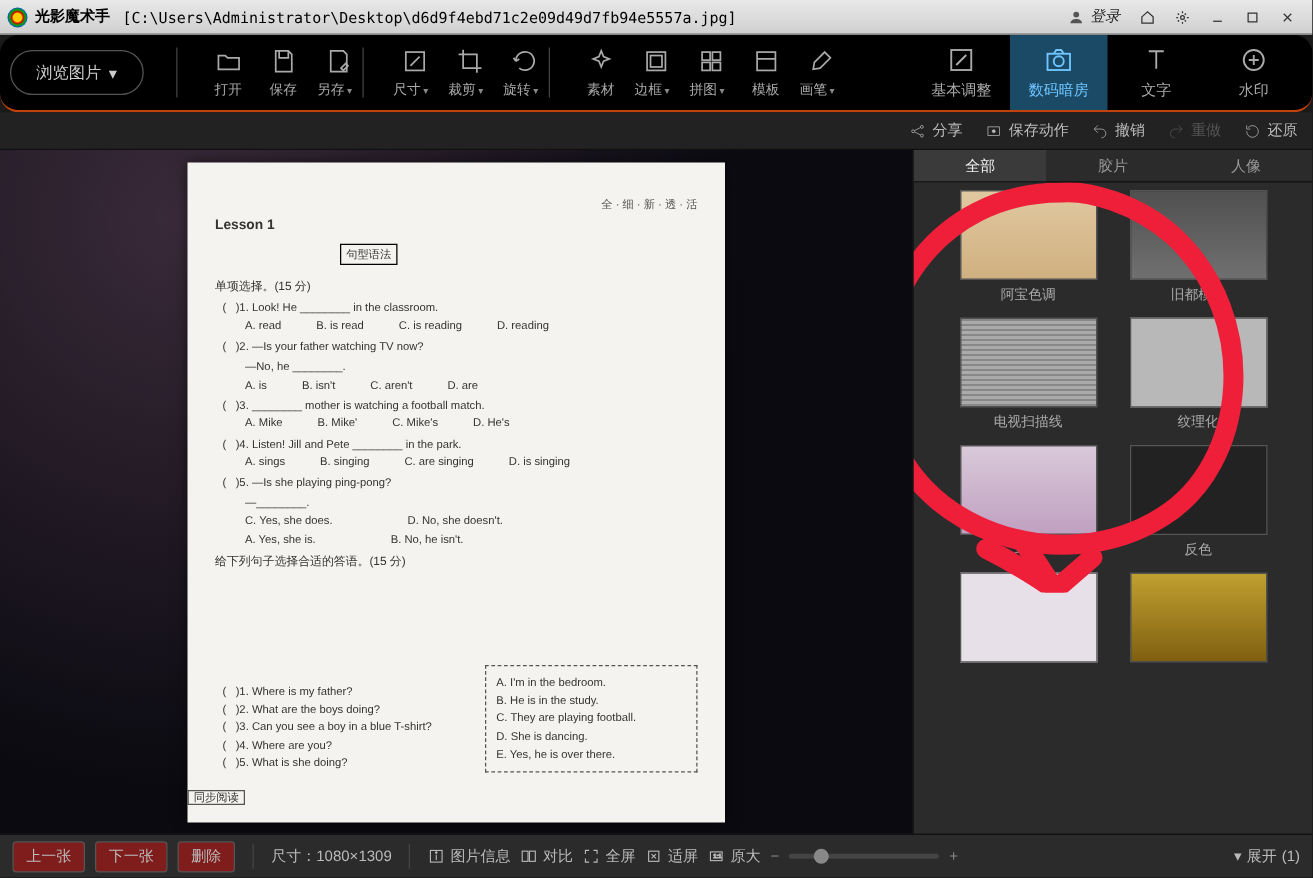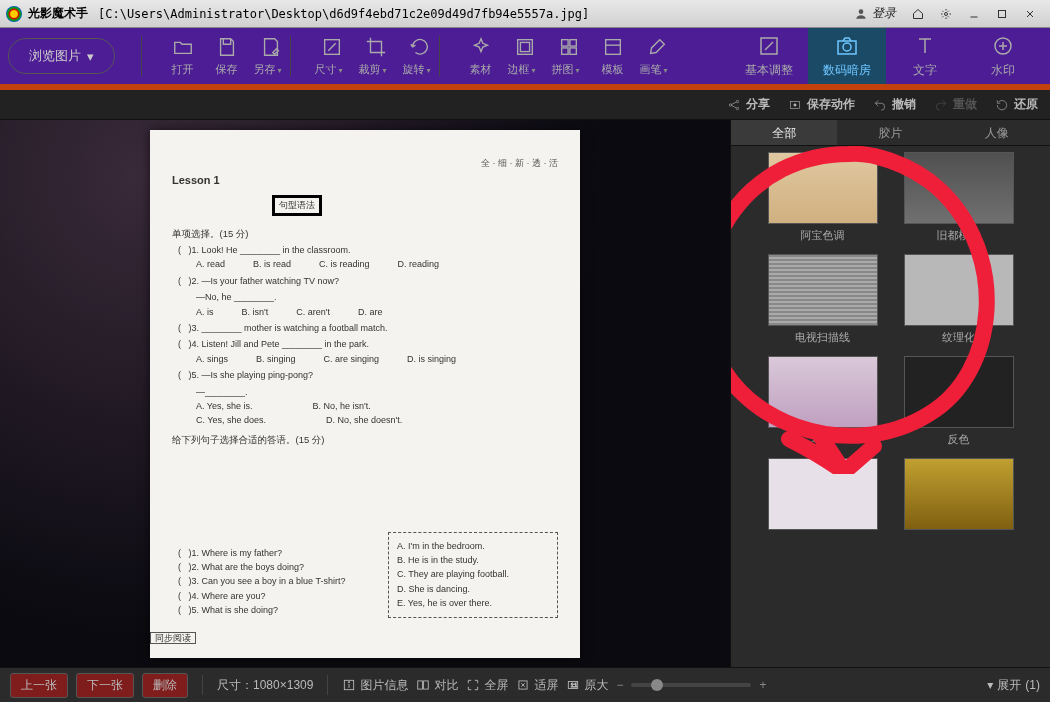--- a/index.html
+++ b/index.html
@@ -10,48 +10,48 @@
 .titlebar .logo { width: 16px; height: 16px; border-radius: 50%; background: radial-gradient(#ffcc00 30%, #d00 40%, #0a0 55%, #05c 70%); margin-right: 6px; }
 .titlebar .title { font-size: 12px; font-weight: bold; color: #000; }
 .titlebar .path { font-size: 12px; color: #000; margin-left: 10px; font-family: Consolas, monospace; }
 .titlebar .spacer { flex: 1; }
 .titlebar .login { display: flex; align-items: center; gap: 4px; padding: 2px 8px; font-size: 12px; color: #222; font-style: italic; }
 .titlebar .login svg { width: 14px; height: 14px; }
 .winbtn { width: 28px; height: 20px; display: flex; align-items: center; justify-content: center; color: #333; cursor: pointer; }
 .winbtn svg { width: 12px; height: 12px; }
 
 
-.maintoolbar { height: 62px; background: #4c1d95; display: flex; align-items: center; padding: 0 8px; border-bottom: 6px solid #c2410c; }
+.maintoolbar { height: 62px; background: #000000; display: flex; align-items: center; padding: 0 8px; border-bottom: 2px solid #c2410c; border-radius: 15px; }
 .browse-btn { border: 1px solid #555; border-radius: 18px; padding: 8px 20px; color: #ccc; font-size: 13px; margin-right: 18px; display: flex; align-items: center; gap: 6px; cursor: pointer; }
 .tool-group { display: flex; align-items: flex-end; }
 .tool-item { display: flex; flex-direction: column; align-items: flex-end; justify-content: center; width: 44px; height: 56px; color: #aaa; font-size: 11px; cursor: pointer; gap: 4px; }
 .tool-item svg { width: 22px; height: 22px; fill: none; stroke: #aaa; stroke-width: 1.5; }
 .tool-item .caret { font-size: 8px; color: #888; margin-left: 2px; }
 .tb-sep { width: 1px; height: 40px; background: #444; margin: 0 8px; }
 
 
 .right-tabs { display: flex; margin-left: auto; height: 100%; }
 .rtab { width: 78px; display: flex; flex-direction: column; align-items: center; justify-content: center; color: #aaa; font-size: 12px; gap: 4px; cursor: pointer; }
 .rtab.active { background: #1a4a66; color: #6fc6ff; }
 .rtab svg { width: 24px; height: 24px; fill: none; stroke: currentColor; stroke-width: 1.5; }
 
 
-.actionbar { height: 30px; background: #222; display: flex; align-items: center; padding: 0 12px; gap: 18px; border-bottom: 1px solid #111; font-weight: bold; }
+.actionbar { height: 30px; background: #222; display: flex; align-items: center; padding: 0 12px; gap: 18px; border-bottom: 1px solid #111; }
 .actionbar .left-space { flex: 1; }
 .act { display: flex; align-items: center; gap: 5px; color: #bbb; font-size: 12px; cursor: pointer; }
 .act.dim { color: #555; }
 .act svg { width: 14px; height: 14px; }
 
 
 .workspace { position: absolute; top: 120px; bottom: 35px; left: 0; right: 0; display: flex; }
 .canvas-area { flex: 1; background: radial-gradient(circle at 20% 10%, #3a2a3a, #0a0a10 60%); display: flex; align-items: center; justify-content: center; position: relative; overflow: hidden; }
 .docpage { width: 430px; height: 528px; background: #f4f3ef; box-shadow: 0 0 10px rgba(0,0,0,.6); padding: 26px 22px 14px; font-family: Georgia, "Times New Roman", serif; color: #333; font-size: 9px; position: relative; line-height: 1.6; }
 .docpage .hdr { display:flex; justify-content:space-between; font-size:9px; color:#555;}
 .docpage .lesson { font-weight:bold; font-size:11px; margin-top:2px; }
-.docpage .boxlabel{ display:inline-block; border:3px solid #000000; padding:0 4px; font-size:9px; margin:6px 0 6px 100px;}
+.docpage .boxlabel{ display:inline-block; border:1px solid #000000; padding:0 4px; font-size:9px; margin:6px 0 6px 100px;}
 .docpage .sec { font-size:9.5px; margin:4px 0 2px; }
 .docpage .q { margin:2px 0 0 6px; font-size:9px; }
 .docpage .opts { display:flex; gap:28px; margin-left:24px; font-size:9px; flex-wrap:wrap;}
 .docpage .ansbox { border:1px dashed #555; padding:6px 8px; font-size:9px; margin-top:6px; position:absolute; right:22px; bottom:40px; width:170px;}
 .docpage .qcol { position:absolute; left:28px; bottom:40px; width:200px; font-size:9px;}
 .docpage .foot { position:absolute; bottom:12px; left:0; right:0; font-size:9px;}
 .docpage .foot span{ border:1px solid #555; padding:0 4px;}
 
 
 .sidepanel { width: 320px; background: #2b2b2b; display: flex; flex-direction: column; border-left: 1px solid #111; }
@@ -309,36 +309,42 @@
         </div>
       <div class="q">( &nbsp;&nbsp;<span>)2. —Is your father watching TV now?</span></div>
       <div class="q" style="margin-left:24px">—No, he ________.</div>
       <div class="opts">
           <span>A. is</span>
           <span>B. isn't</span>
           <span>C. aren't</span>
           <span>D. are</span>
         </div>
       <div class="q">( &nbsp;&nbsp;<span>)3. ________ mother is watching a football match.</span></div>
+      <div class="opts">
+          <span>A. Mike</span>
+          <span>B. Mike'</span>
+          <span>C. Mike's</span>
+          <span>D. He's</span>
+        </div>
       <div class="q">( &nbsp;&nbsp;<span>)4. Listen! Jill and Pete ________ in the park.</span></div>
       <div class="opts">
           <span>A. sings</span>
           <span>B. singing</span>
           <span>C. are singing</span>
           <span>D. is singing</span>
         </div>
       <div class="q">( &nbsp;&nbsp;<span>)5. —Is she playing ping-pong?</span></div>
       <div class="q" style="margin-left:24px">—________.</div>
       <div class="opts" style="gap:60px">
+          <span>C. Yes, she does.</span>
+          <span>D. No, she doesn't.</span>
+        </div>
+      <div class="opts" style="gap:60px">
           <span>A. Yes, she is.</span>
           <span>B. No, he isn't.</span>
-        </div>
-      <div class="opts" style="gap:60px">
-          <span>C. Yes, she does.</span>
-          <span>D. No, she doesn't.</span>
         </div>
       <div class="sec">给下列句子选择合适的答语。(15 分)</div>
       <div class="qcol">
         <div>( &nbsp;&nbsp;<span>)1. Where is my father?</span></div>
         <div>( &nbsp;&nbsp;<span>)2. What are the boys doing?</span></div>
         <div>( &nbsp;&nbsp;<span>)3. Can you see a boy in a blue T-shirt?</span></div>
         <div>( &nbsp;&nbsp;<span>)4. Where are you?</span></div>
         <div>( &nbsp;&nbsp;<span>)5. What is she doing?</span></div>
       </div>
       <div class="ansbox">

